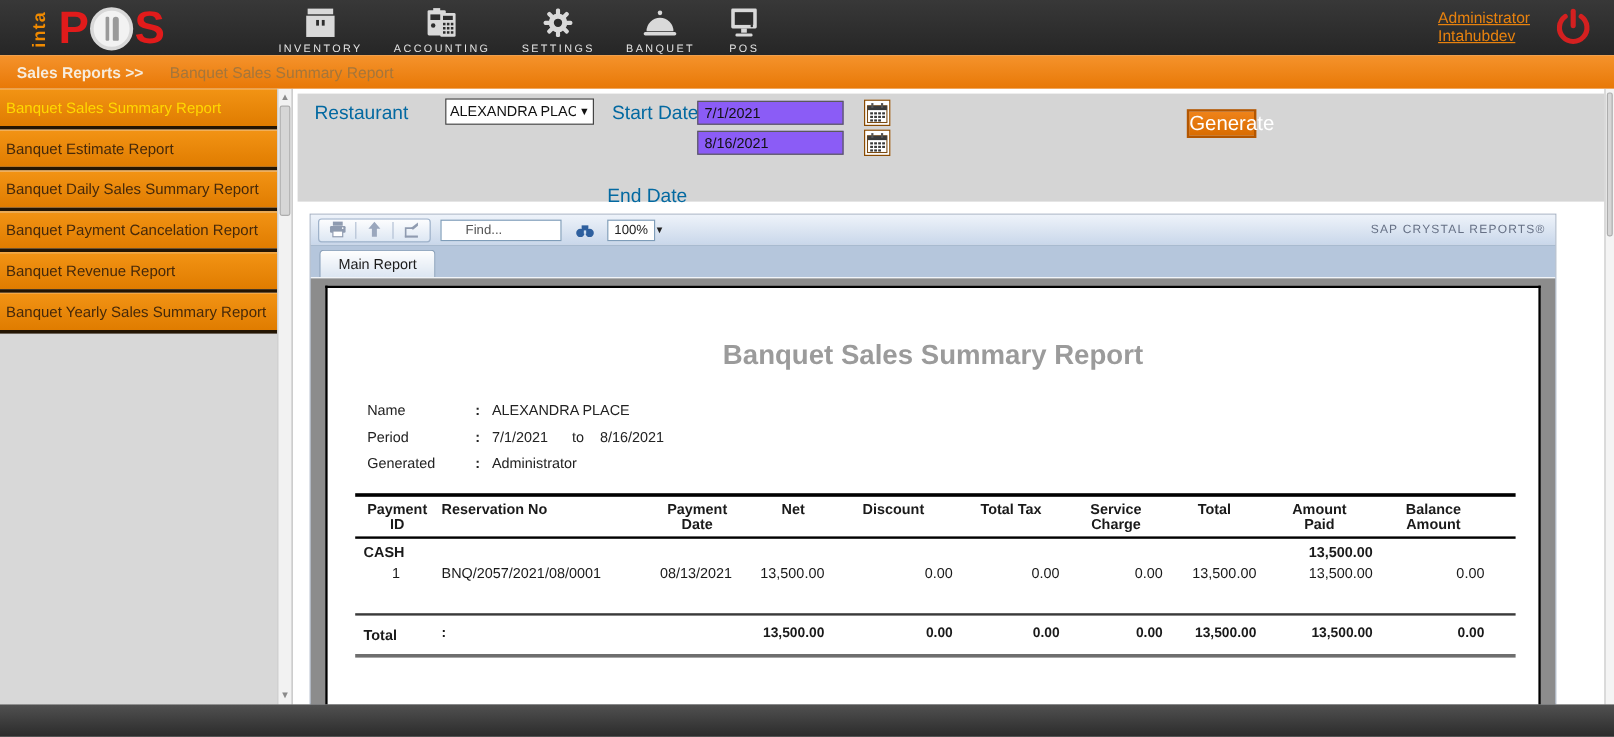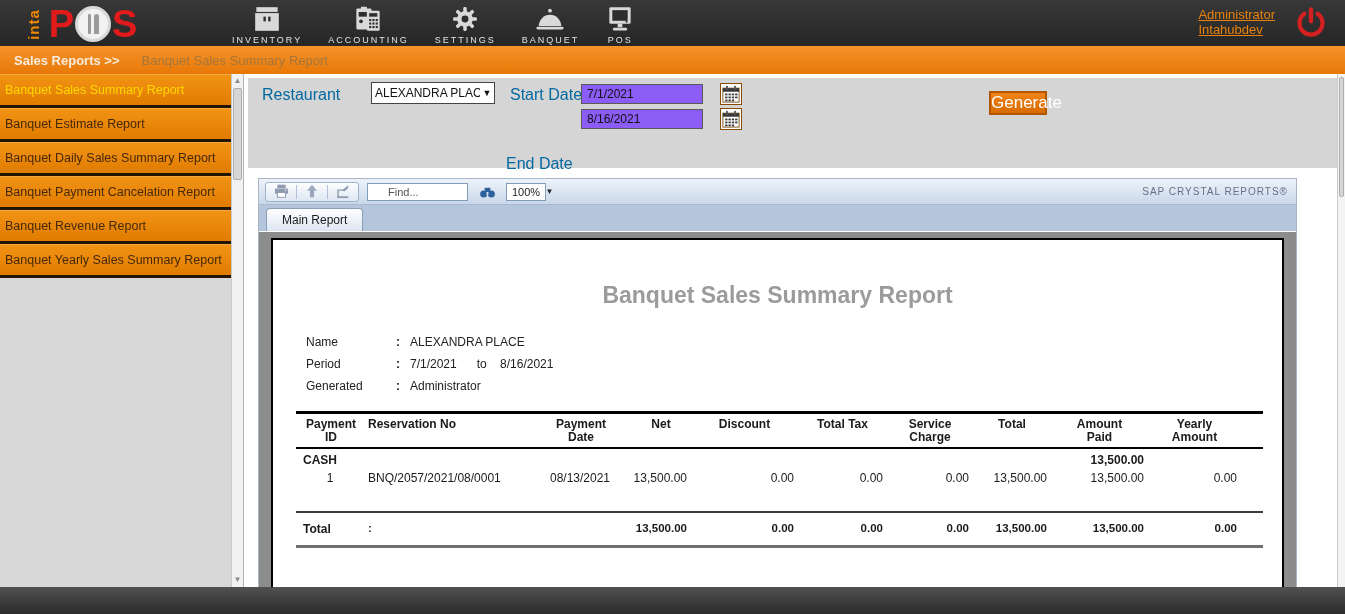--- a/index.html
+++ b/index.html
@@ -381,21 +381,21 @@
             <div>Discount</div>
             <div>Total Tax</div>
             <div class="hdr-narrow">
                 <span>Service Charge</span>
               </div>
             <div>Total</div>
             <div class="hdr-narrow">
                 <span>Amount Paid</span>
               </div>
             <div class="hdr-narrow">
-                <span>Yearly Amount</span>
+                <span>Balance Amount</span>
               </div>
           </div>
 
           <div class="tgrid trow grp-row">
             <div class="gname">CASH</div>
             <div></div>
               <div></div>
               <div></div>
               <div></div>
               <div></div>

